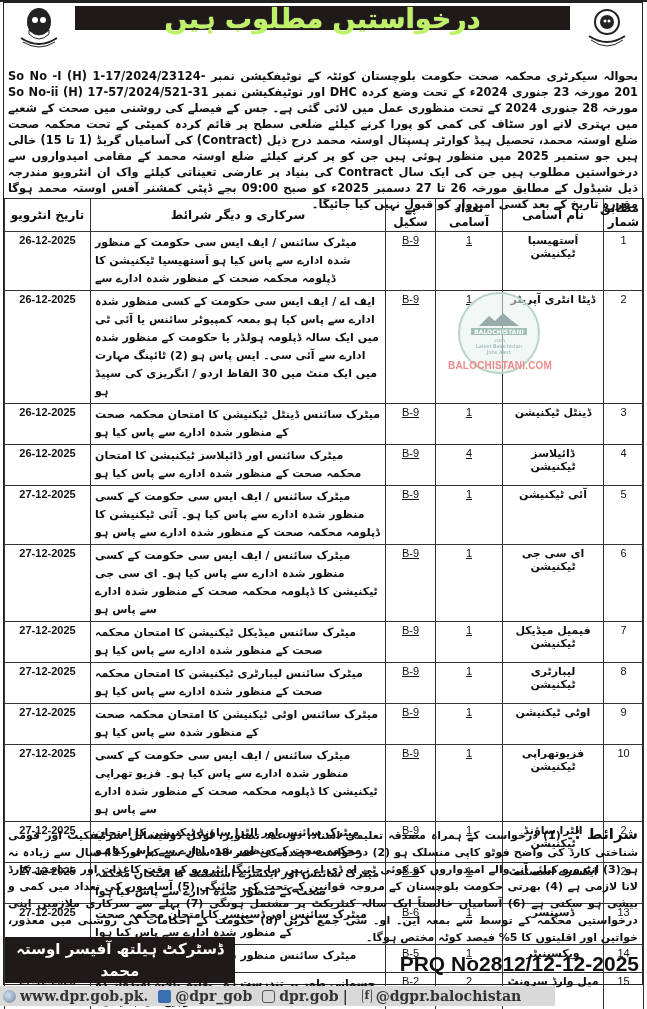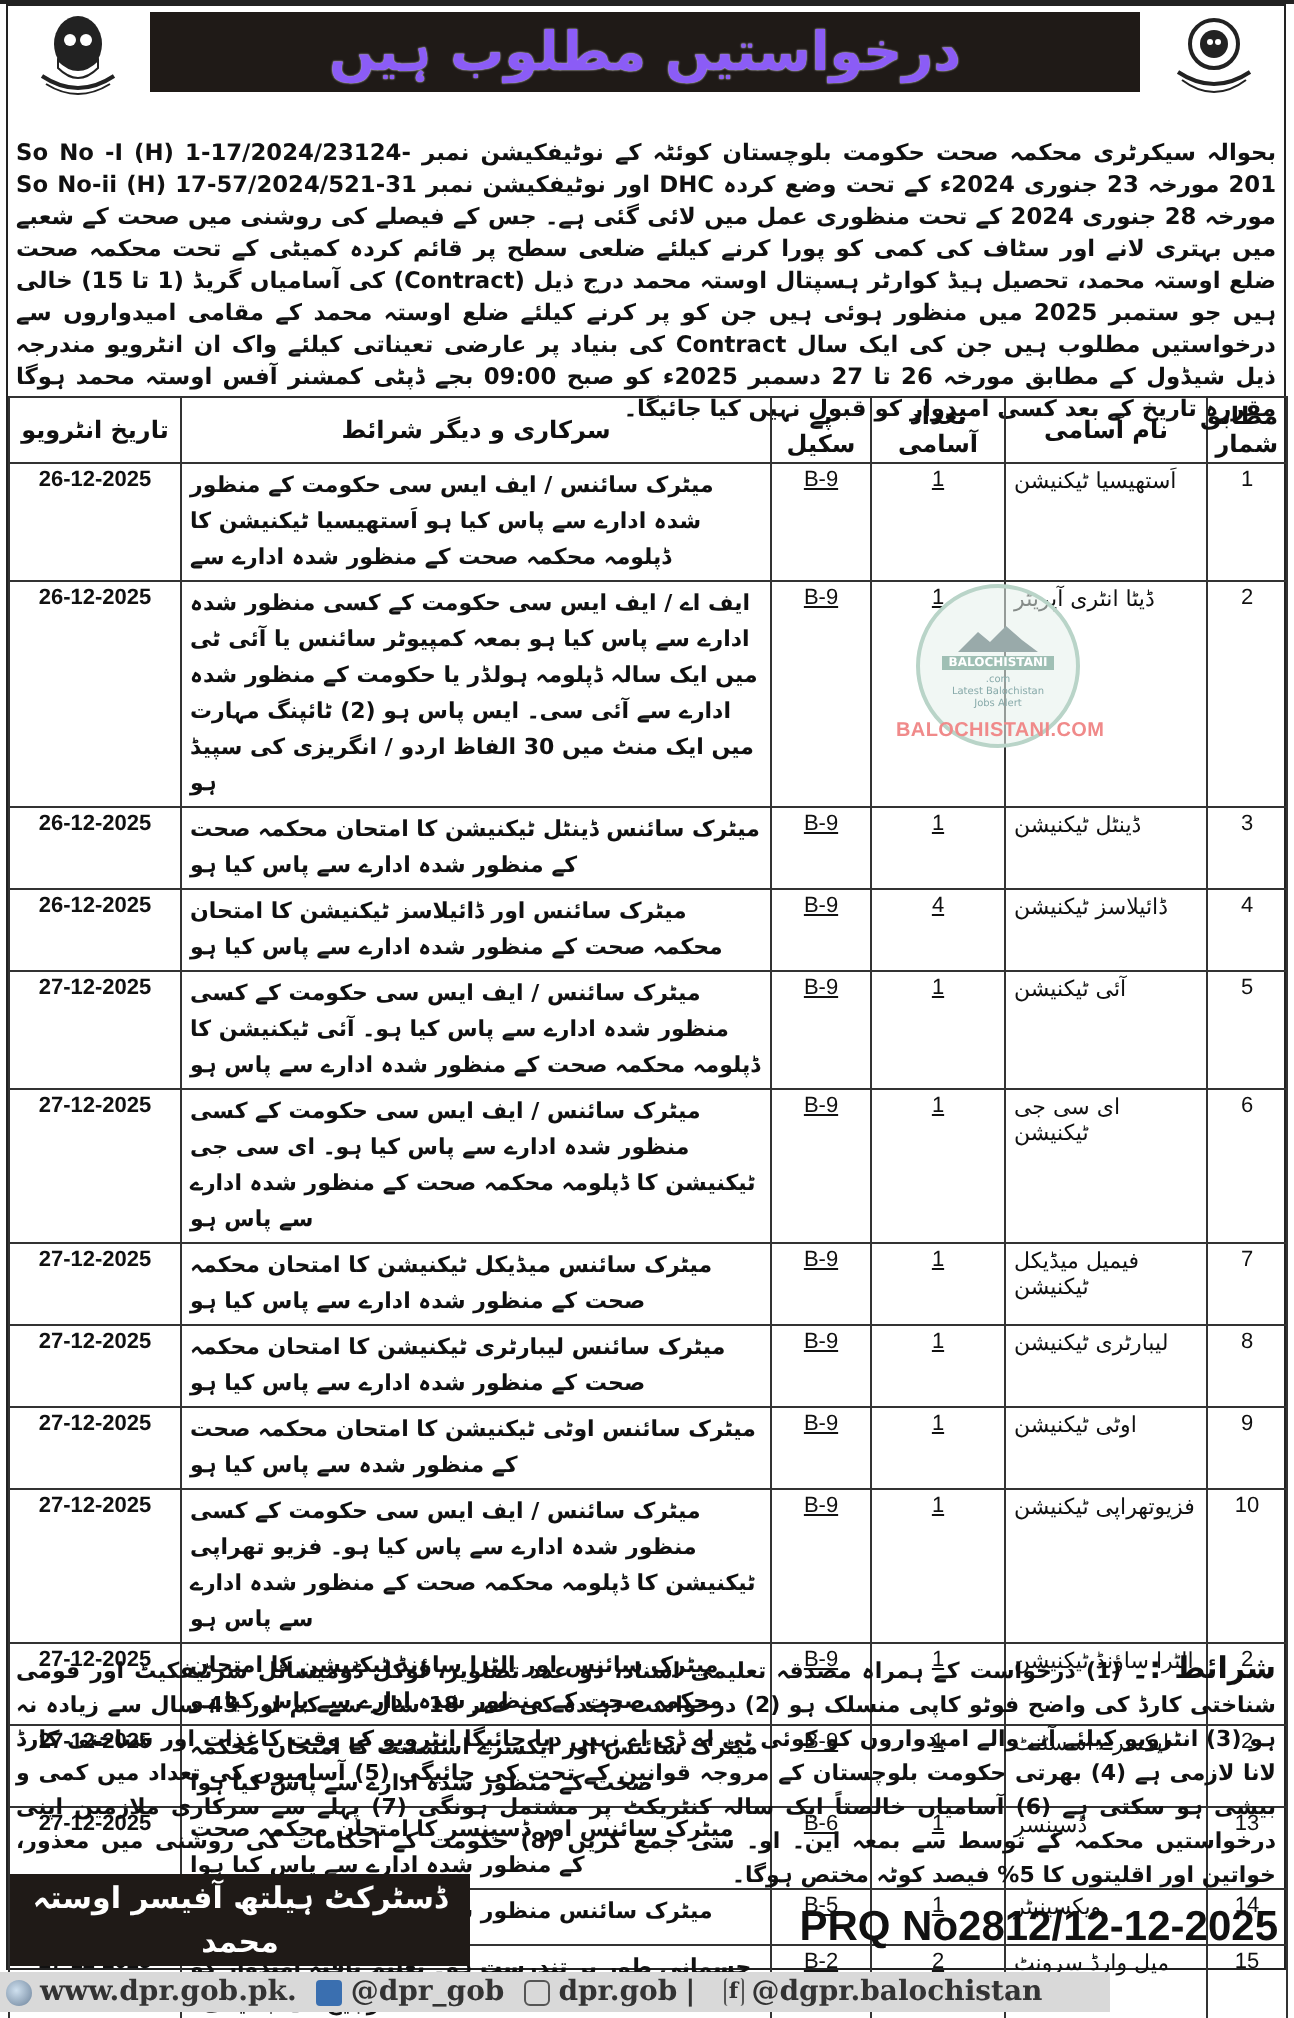--- a/index.html
+++ b/index.html
@@ -1,29 +1,29 @@
 <!DOCTYPE html>
 <html><head>
 <meta charset="utf-8">
 <style>
   html,body{margin:0;padding:0;background:#fff;}
   body{width:647px;height:1009px;position:relative;overflow:hidden;font-family:"DejaVu Sans",sans-serif;color:#111;}
   .frame{position:absolute;left:3px;top:2px;width:640px;height:983px;border:1.5px solid #222;box-sizing:border-box;}
   .topline{position:absolute;left:0;top:0;width:647px;height:2px;background:#222;}
-  .banner{position:absolute;left:75px;top:6px;width:495px;height:40px;background:#1f1a17;color:#8b5cf6;display:flex;align-items:center;justify-content:center;font-weight:bold;font-size:27px;direction:rtl;letter-spacing:1px;text-shadow:0 0 1px #fff;}
+  .banner{position:absolute;left:75px;top:6px;width:495px;height:24px;background:#1f1a17;color:#bef264;display:flex;align-items:center;justify-content:center;font-weight:bold;font-size:27px;direction:rtl;letter-spacing:1px;text-shadow:0 0 1px #fff;}
   .logo{position:absolute;top:6px;width:48px;height:42px;}
   .logo-left{left:15px;}
   .logo-right{left:583px;}
   .intro{position:absolute;left:8px;top:52px;width:630px;direction:rtl;text-align:justify;font-size:11.4px;line-height:16px;font-weight:bold;margin-top:16px;}
   .intro p{margin:0;}
   table.jobs{position:absolute;left:4px;top:198px;width:639px;border-collapse:collapse;direction:rtl;table-layout:fixed;}
   table.jobs th,table.jobs td{border:1px solid #333;font-size:11px;vertical-align:top;padding:2px 4px;box-sizing:border-box;}
   table.jobs th{height:33px;font-weight:bold;font-size:12px;vertical-align:middle;text-align:center;}
   td.no{text-align:center;font-size:15px;padding-top:8px;font-family:"Liberation Sans",sans-serif;}
-  td.name{text-align:left;font-weight:normal;font-size:11.5px;padding-top:5px;}
+  td.name{text-align:center;font-weight:bold;font-size:11.5px;padding-top:5px;}
   td.count,td.scale{text-align:center;font-size:14px;padding-top:6px;font-family:"Liberation Sans",sans-serif;text-decoration:underline;}
   td.quals{text-align:left;font-size:11px;line-height:18px;font-weight:bold;}
   td.date{text-align:center;font-size:15px;font-weight:bold;padding-top:6px;font-family:"Liberation Sans",sans-serif;direction:ltr;}
   .watermark{position:absolute;left:458px;top:292px;width:78px;height:78px;border-radius:50%;border:2px solid #b9d4c8;background:rgba(230,240,235,0.55);display:flex;flex-direction:column;align-items:center;justify-content:center;font-size:5px;color:#8aa;}
   .watermark .mt{width:40px;height:14px;}
   .watermark .wm-title{font-weight:bold;font-size:6px;color:#fff;background:#9fbfb4;padding:0 3px;margin:2px 0;}
   .wm-url{position:absolute;left:448px;top:360px;font-family:"Liberation Sans",sans-serif;font-weight:bold;font-size:10px;color:#f08a8a;letter-spacing:0.2px;}
   .conditions{position:absolute;left:8px;top:826px;width:630px;direction:rtl;text-align:justify;font-size:11px;line-height:17px;font-weight:bold;}
   .conditions .head{font-size:15px;font-weight:bold;}
   .sigbox{position:absolute;left:5px;top:937px;width:230px;height:46px;background:#1f1a17;color:#fff;direction:rtl;text-align:center;font-weight:bold;font-size:15px;line-height:22px;padding-top:1px;box-sizing:border-box;}

